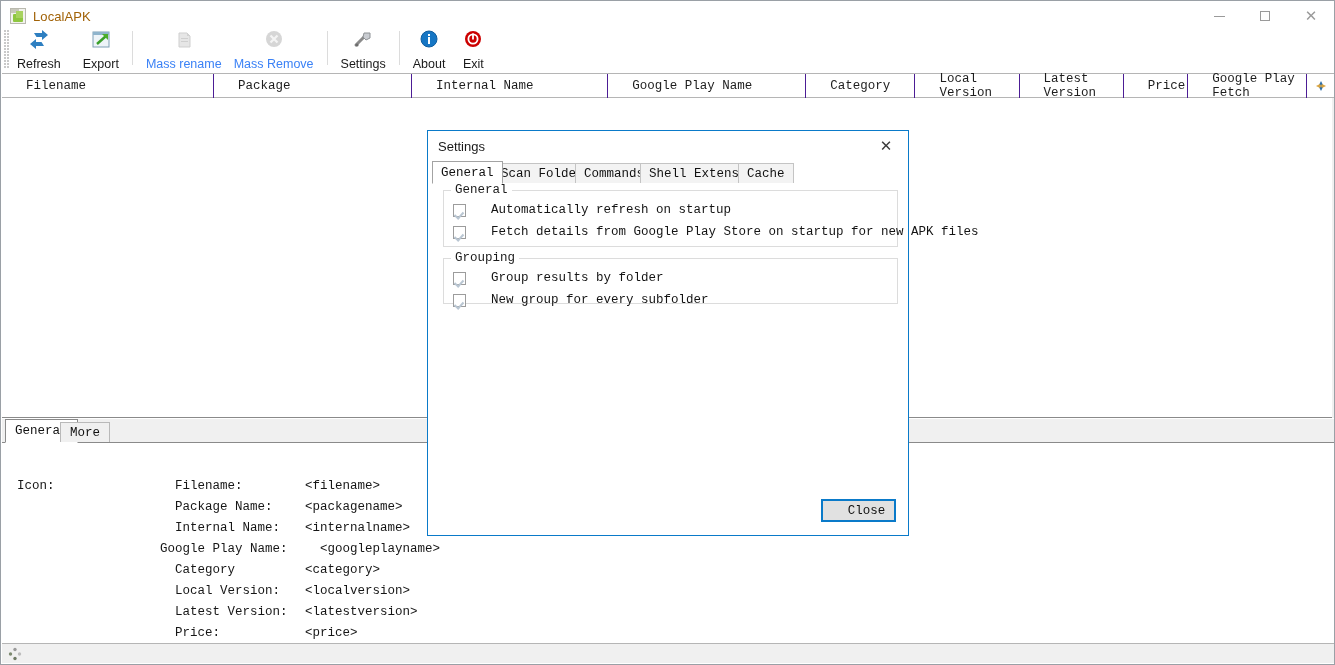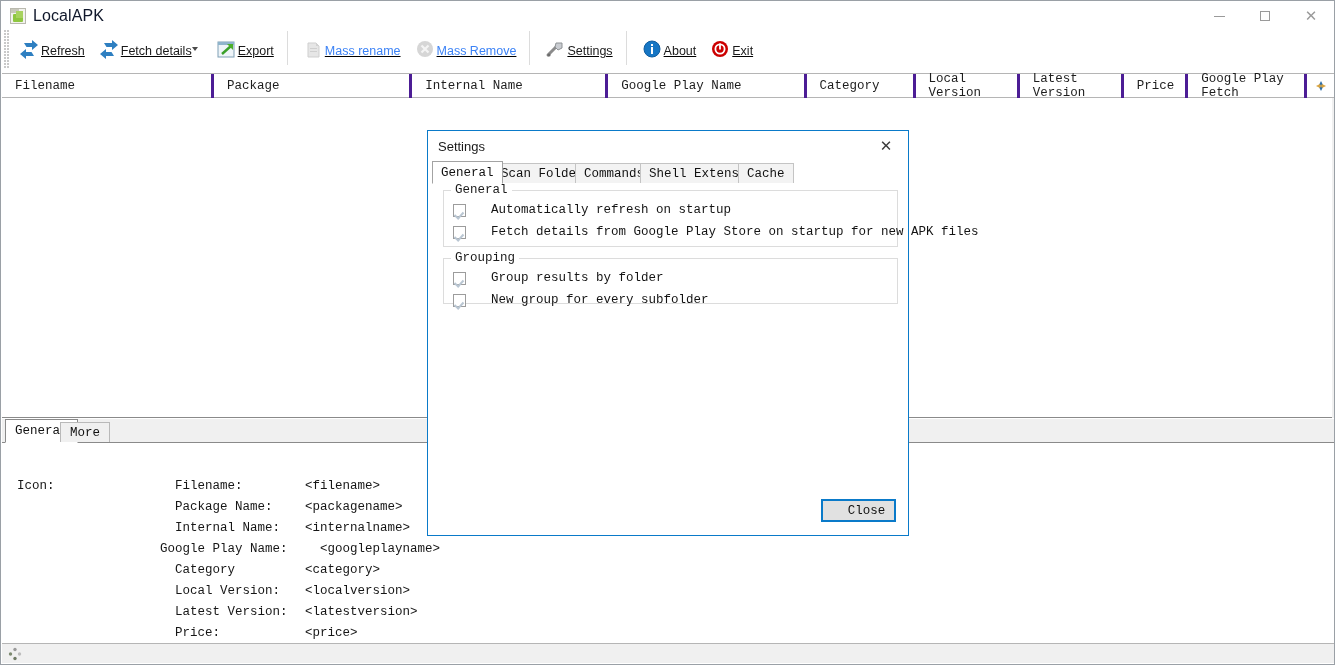--- a/index.html
+++ b/index.html
@@ -15,53 +15,53 @@
   
   .titlebar{position:absolute;left:0;top:0;width:1333px;height:30px;background:#ffffff;
             display:flex;align-items:center;}
   .app-icon{width:16px;height:16px;margin-left:9px;margin-right:7px;position:relative;flex:none;}
   .app-icon .sheet{position:absolute;left:0;top:0;width:16px;height:16px;background:#f2f2ee;
                    border:1px solid #b9b9ae;box-sizing:border-box;}
   .app-icon .grn{position:absolute;left:3px;top:6px;width:10px;height:8px;background:#8ec640;
                  border-radius:1px;}
   .app-icon .grn2{position:absolute;left:6px;top:3px;width:7px;height:7px;background:#a7d25f;}
   .app-icon .hdr{position:absolute;left:1px;top:1px;width:8px;height:4px;background:#c8c8bc;font-size:3px;}
-  .title-text{font-size:16px;color:#0f172a;letter-spacing:.1px;}
+  .title-text{font-size:13px;color:#a16207;letter-spacing:.1px;}
   .wincontrols{position:absolute;right:0;top:0;height:30px;display:flex;}
   .wc{width:46px;height:30px;display:flex;align-items:center;justify-content:center;
       color:#9a9a9a;font-size:13px;line-height:1;}
   .wc .min{display:block;width:11px;height:1px;background:#9a9a9a;}
   .wc .max{display:block;width:10px;height:10px;border:1px solid #9a9a9a;box-sizing:border-box;}
   .wc .cls{font-size:15px;color:#9a9a9a;font-family:"DejaVu Sans",sans-serif;}
 
   
   .toolbar{position:absolute;left:0;top:26px;width:1333px;height:46px;background:#ffffff;
            display:flex;align-items:flex-start;}
   .grip{width:6px;height:38px;margin:3px 1px 0 3px;
         background-image:radial-gradient(circle at 1px 1px,#c9c9c9 1px, transparent 1.2px);
         background-size:3px 3px;}
-  .tbtn{height:44px;min-width:44px;display:flex;flex-direction:row;align-items:center;
-        justify-content:center;padding:2px 6px 0 6px;box-sizing:border-box;position:relative;text-decoration:underline;}
+  .tbtn{height:44px;min-width:44px;display:flex;flex-direction:column;align-items:center;
+        justify-content:space-between;padding:2px 6px 0 6px;box-sizing:border-box;position:relative;}
   .tbtn .lbl{font-size:12.5px;color:#1a1a1a;line-height:14px;margin-top:2px;white-space:nowrap;}
   .tbtn.disabled .lbl{color:#3b82f6;}
   .ico{width:24px;height:22px;position:relative;}
   .sep{width:1px;height:34px;background:#dcdcdc;margin:4px 7px 0 7px;}
   .caret{position:absolute;right:0px;top:20px;width:0;height:0;border-left:3.5px solid transparent;
          border-right:3.5px solid transparent;border-top:4px solid #4a4a4a;}
 
   
   .ico-refresh svg,.ico-export svg,.ico-settings svg,.ico-about svg,.ico-exit svg,
   .ico-massrename svg,.ico-massremove svg{display:block;margin:0 auto;}
 
   
   .colhdr{position:absolute;left:1px;top:72px;width:1332px;height:25px;background:#ffffff;
           border-top:1px solid #b5b5b5;border-bottom:1px solid #b5b5b5;box-sizing:border-box;
           display:flex;align-items:center;}
-  .colhdr .c{height:24px;box-sizing:border-box;border-right:3px solid #4c1d95;
-             display:flex;align-items:center;padding-left:13px;
+  .colhdr .c{height:24px;box-sizing:border-box;border-right:1px solid #4c1d95;
+             display:flex;align-items:center;padding-left:24px;
              font-family:"Liberation Mono","DejaVu Sans Mono",monospace;font-size:12.5px;color:#1d1d1d;}
   .colhdr .c.icon-col{padding-left:0;justify-content:center;border-right:none;}
 
   
   .listbody{position:absolute;left:1px;top:97px;width:1332px;height:320px;background:#ffffff;
             border-bottom:1px solid #8a8a8a;box-sizing:border-box;}
   .vscroll{position:absolute;right:0;top:0;width:2px;height:320px;background:#f0f0f0;}
 
   
   .detailwrap{position:absolute;left:1px;top:418px;width:1332px;height:227px;background:#ffffff;}
@@ -161,30 +161,20 @@
     <div class="tbtn">
       <span class="ico ico-refresh">
         <svg width="24" height="22" viewBox="0 0 24 22">
           <path d="M7 4 L15 4 L15 1 L21 6 L15 11 L15 8 L9.5 8 Z" fill="#2e7fc1"></path>
           <path d="M17 17 L9 17 L9 20 L3 15 L9 10 L9 13 L14.5 13 Z" fill="#2e7fc1"></path>
         </svg>
       </span>
       <span class="lbl">Refresh</span>
     </div>
 
-    <div class="tbtn">
-      <span class="ico ico-refresh">
-        <svg width="24" height="22" viewBox="0 0 24 22">
-          <path d="M7 4 L15 4 L15 1 L21 6 L15 11 L15 8 L9.5 8 Z" fill="#2e7fc1"></path>
-          <path d="M17 17 L9 17 L9 20 L3 15 L9 10 L9 13 L14.5 13 Z" fill="#2e7fc1"></path>
-        </svg>
-      </span>
-      <span class="lbl">Fetch details</span>
-      <i class="caret"></i>
-    </div>
 
     <div class="tbtn" style="margin-left:10px;">
       <span class="ico ico-export">
         <svg width="24" height="22" viewBox="0 0 24 22">
           <rect x="4" y="3" width="16" height="15" fill="#eef4f8" stroke="#7f9fb5"></rect>
           <rect x="4" y="3" width="16" height="3" fill="#8fb4cc"></rect>
           <path d="M8 15 L17 7" stroke="#3aa02a" stroke-width="2.5" fill="none"></path>
           <path d="M19 5 L19 11 L13 5 Z" fill="#4caf2a"></path>
         </svg>
       </span>

